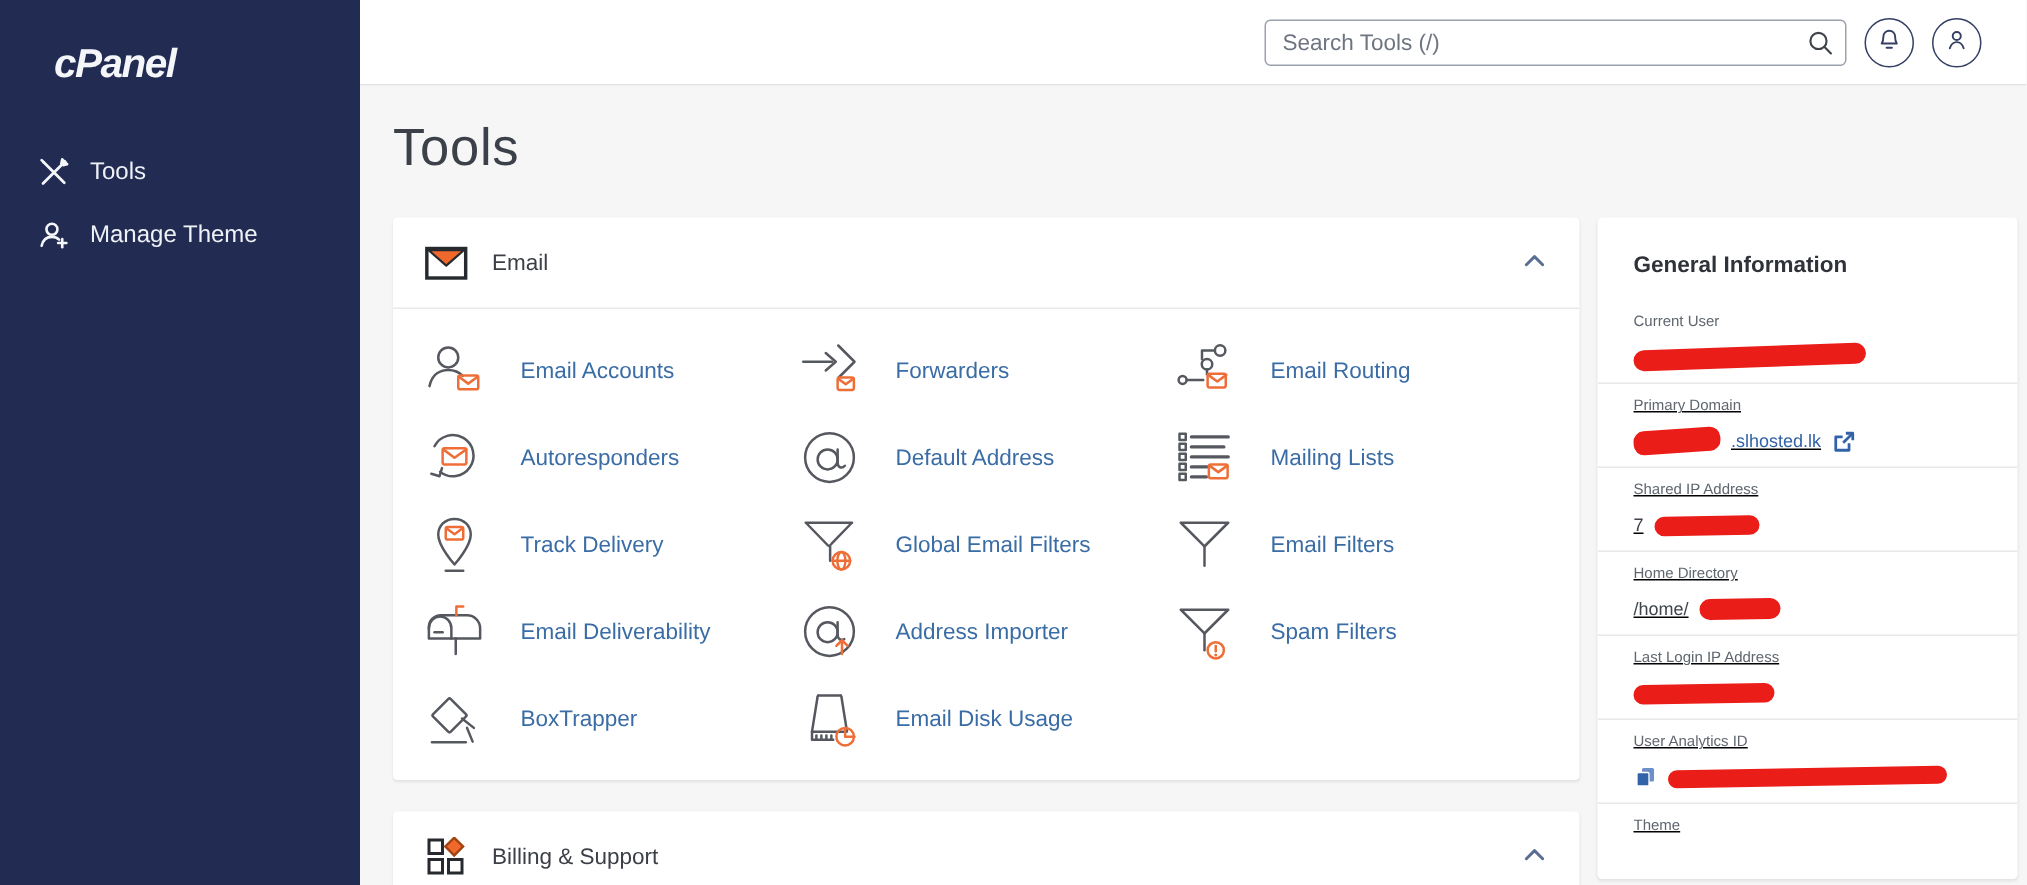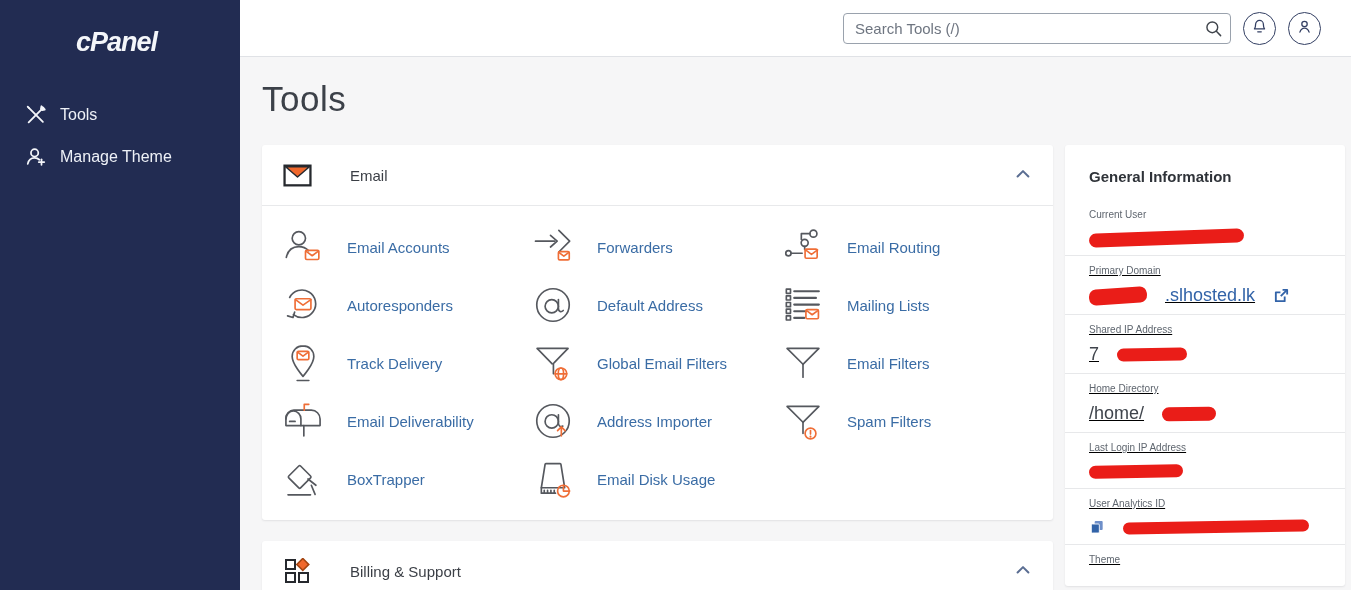--- a/index.html
+++ b/index.html
@@ -3,21 +3,21 @@
 <meta charset="utf-8">
 <style>
   * { margin:0; padding:0; box-sizing:border-box; }
   html,body { width:1351px; height:590px; overflow:hidden; background:#f6f6f7;
               font-family:"Liberation Sans", sans-serif; }
   .app { display:flex; width:1351px; height:590px; }
 
   
   .sidebar { width:240px; flex:0 0 240px; background:#222c52; color:#f4f6fa; }
   .logo { font-size:27px; font-weight:700; font-style:italic; letter-spacing:-1px;
-          padding:27px 0 0 36px; margin-bottom:36px; cursor:pointer;margin-left:40px; }
+          padding:27px 0 0 36px; margin-bottom:36px; cursor:pointer; }
   .nav-item { display:flex; align-items:center; gap:13px; padding:10px 25px;
               font-size:16px; color:#eef1f7; cursor:pointer; }
   .nav-item .nicon { width:22px; height:22px; display:flex; align-items:center; justify-content:center; }
 
   
   .main { flex:1; display:flex; flex-direction:column; min-width:0; }
   .topbar { height:57px; flex:0 0 57px; background:#ffffff; border-bottom:1px solid #e0e2e6;
             display:flex; align-items:center; justify-content:flex-end; gap:12px; padding-right:30px; }
   .search-wrap { position:relative; width:388px; height:31px; }
   .search-wrap input { width:100%; height:100%; border:1px solid #9aa2ad; border-radius:4px;
@@ -30,41 +30,41 @@
             display:flex; align-items:center; justify-content:center; cursor:pointer; }
 
   .content { flex:1; padding-left:22px; overflow:hidden; }
   .page-title { font-size:35px; font-weight:300; color:#3c4149; margin:22px 0 26px; letter-spacing:.5px; }
 
   .columns { display:flex; align-items:flex-start; height:441px; }
   .left-col { width:791px; flex:0 0 791px; }
 
   .card { background:#fff; border-radius:3px; box-shadow:0 1px 2px rgba(50,50,60,.10); }
   .card + .card { margin-top:21px; }
-  .card-header { height:61px; display:flex; align-items:center; padding:0 20px; border-bottom:1px solid #e8e9eb;gap:22px; }
+  .card-header { height:61px; display:flex; align-items:center; padding:0 20px; border-bottom:1px solid #e8e9eb; }
   .sec-icon { width:30px; display:flex; align-items:center; justify-content:center; margin-right:16px; }
   .sec-title { font-size:15px; color:#3b3f46; }
   .collapse-btn { margin-left:auto; background:none; border:none; cursor:pointer; display:flex; align-items:center; }
 
   .tools-grid { display:grid; grid-template-columns:250px 250px 1fr; grid-auto-rows:58px;
                 padding:12px 8px 12px 21px; align-items:center; }
   .tool-item { display:flex; align-items:center; gap:24px; cursor:pointer; }
   .tool-icon { width:40px; height:40px; flex:0 0 40px; }
   .tool-icon svg { width:40px; height:40px; }
   .tool-label { font-size:15px; color:#3a6ca5; text-decoration:none; cursor:pointer; }
 
   
   .info-panel { width:280px; flex:0 0 280px; margin-left:12px; background:#fff; height:100%;
                 overflow:hidden; border-radius:3px; box-shadow:0 1px 2px rgba(50,50,60,.10); }
   .info-title { font-size:15px; font-weight:700; color:#2f3339; padding:23px 24px 15px; }
   .info-row { padding:9px 24px 8px; border-top:none; }
   .info-row + .info-row { border-top:1px solid #e7e8ea;text-decoration:underline; }
   .info-row:first-child { border-top:none; }
   .info-label { font-size:10px; color:#5f666f; margin-bottom:9px; }
-  .info-value { display:flex; align-items:center; gap:18px; font-size:18px; color:#3f444c; min-height:18px; }
+  .info-value { display:flex; align-items:center; gap:7px; font-size:12px; color:#3f444c; min-height:18px; }
   .info-value .link { color:#3263a8; }
   .redact { display:inline-block; background:#ea1d18; border-radius:7px; }
   .icon-btn { background:none; border:none; padding:0; display:flex; align-items:center; cursor:pointer; }
 </style>
 </head>
 <body>
 
 <div class="app">
 
   <aside class="sidebar">

